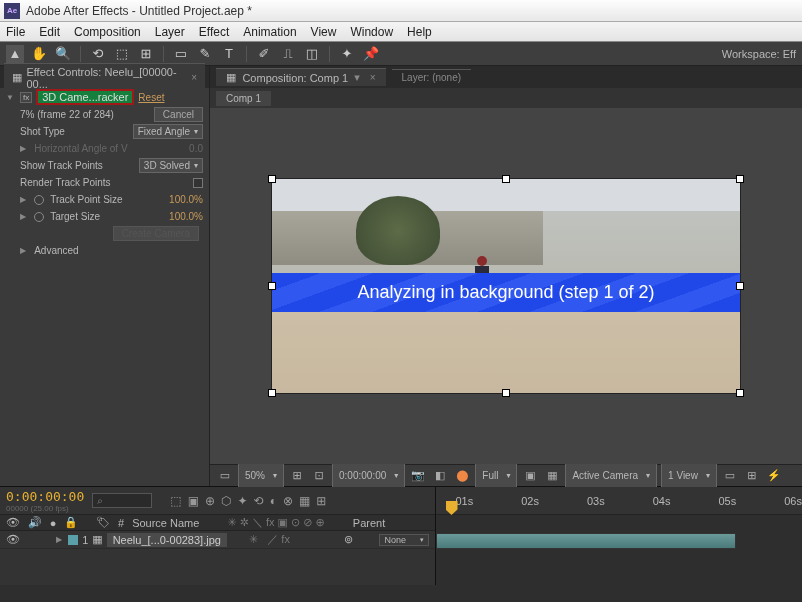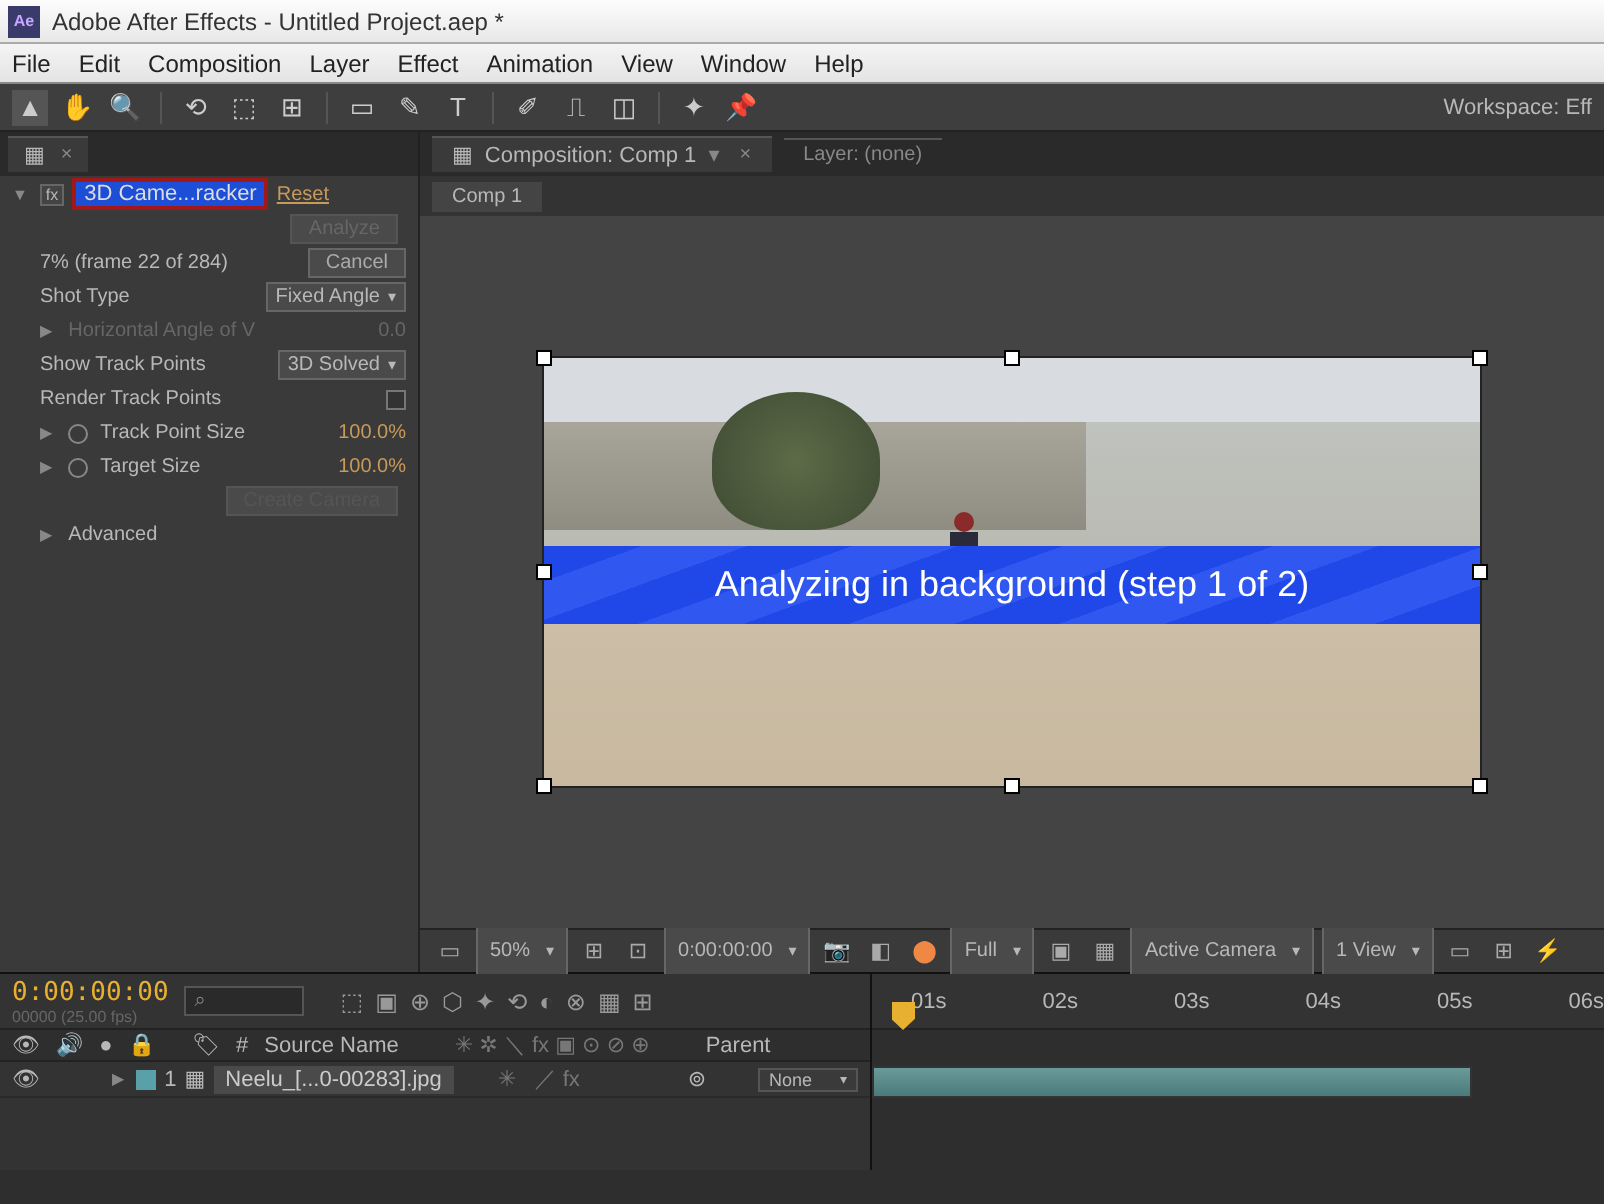--- a/index.html
+++ b/index.html
@@ -15,21 +15,21 @@
 .sep{width:1px;height:16px;background:#555;margin:0 2px}
 .workspace-label{margin-left:auto;color:#ccc;font-size:11px}
 .main{display:flex;height:420px}
 .left-panel{width:210px;background:#3a3a3a;border-right:1px solid #222}
 .panel-tab-row{background:#2a2a2a;height:22px;display:flex;align-items:center;padding:0 4px}
 .panel-tab{background:#3a3a3a;padding:2px 8px;border-top:1px solid #555;font-size:10px;display:flex;align-items:center;gap:4px}
 .tab-x{color:#888;font-size:10px;margin-left:4px}
 .panel-sub{background:#2e2e2e;padding:3px 8px;font-size:10px}
 .effect-row{background:#3a3a3a;padding:2px 6px;display:flex;align-items:center;gap:4px;height:18px}
 .fx-badge{background:#444;border:1px solid #666;padding:0 2px;font-size:8px}
-.effect-name{border:2px solid #a01818;background:#1d4ed8;padding:0 4px;color:#ddd}
+.effect-name{border:2px solid #a01818;background:#15803d;padding:0 4px;color:#ddd}
 .reset-link{color:#c89a5a;text-decoration:underline;font-size:10px}
 .prop-row{display:flex;align-items:center;padding:1px 6px 1px 20px;height:17px;gap:6px}
 .prop-label{flex:1;font-size:10px}
 .prop-val{color:#c89a5a;font-size:10px}
 .prop-val.dim{color:#666}
 .btn-small{background:#4a4a4a;border:1px solid #666;padding:1px 8px;font-size:10px;color:#aaa}
 .btn-small.dis{color:#666;border-color:#555}
 .dd{background:#4a4a4a;border:1px solid #666;padding:1px 4px;font-size:10px;display:flex;align-items:center;gap:4px;min-width:62px}
 .dd::after{content:"▾";font-size:8px;margin-left:auto}
 .tri{color:#888;font-size:8px;margin-right:2px}
@@ -124,31 +124,29 @@
   <div class="tool">✦</div>
   <div class="tool">📌</div>
   <span class="workspace-label"><span>Workspace:</span> <span>Eff</span></span>
 </div>
 
 <div class="main">
   <div class="left-panel">
     <div class="panel-tab-row">
       <div class="panel-tab">
         <span>▦</span>
+        <span>Effect Controls: Neelu_[00000-00...</span>
         <span class="tab-x">×</span>
       </div>
     </div>
     <div class="effect-row">
       <span class="tri">▼</span>
       <span class="fx-badge">fx</span>
       <span class="effect-name">3D Came...racker</span>
       <span class="reset-link">Reset</span>
-    </div>
-    <div class="prop-row" style="justify-content:flex-end;padding-right:10px">
-      <span class="btn-small dis">Analyze</span>
     </div>
     <div class="prop-row">
       <span class="prop-label">7% (frame 22 of 284)</span>
       <span class="btn-small">Cancel</span>
     </div>
     <div class="prop-row">
       <span class="prop-label">Shot Type</span>
       <span class="dd">Fixed Angle</span>
     </div>
     <div class="prop-row">

